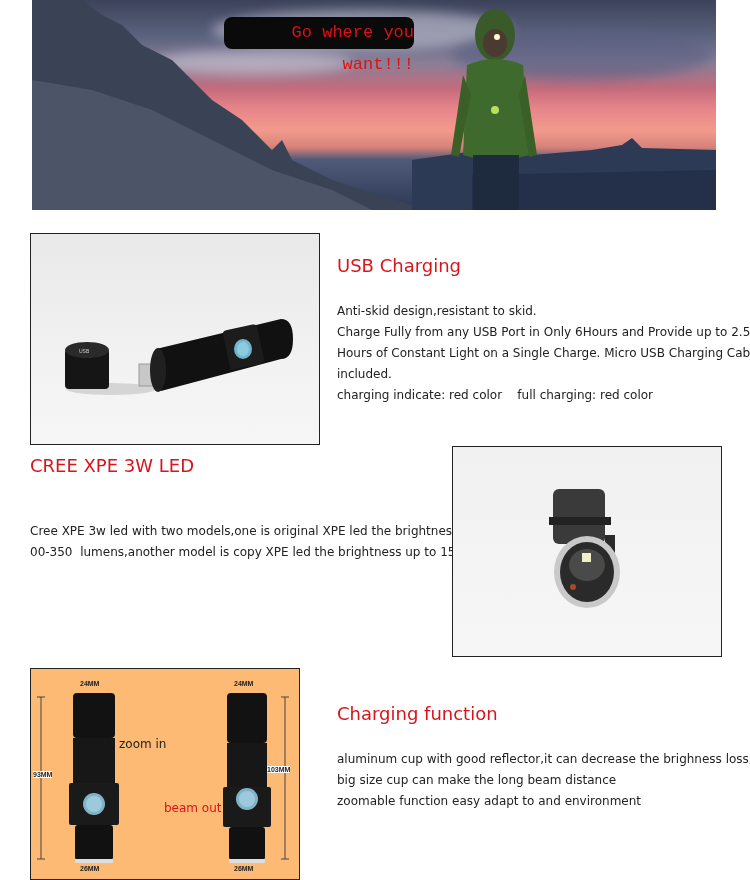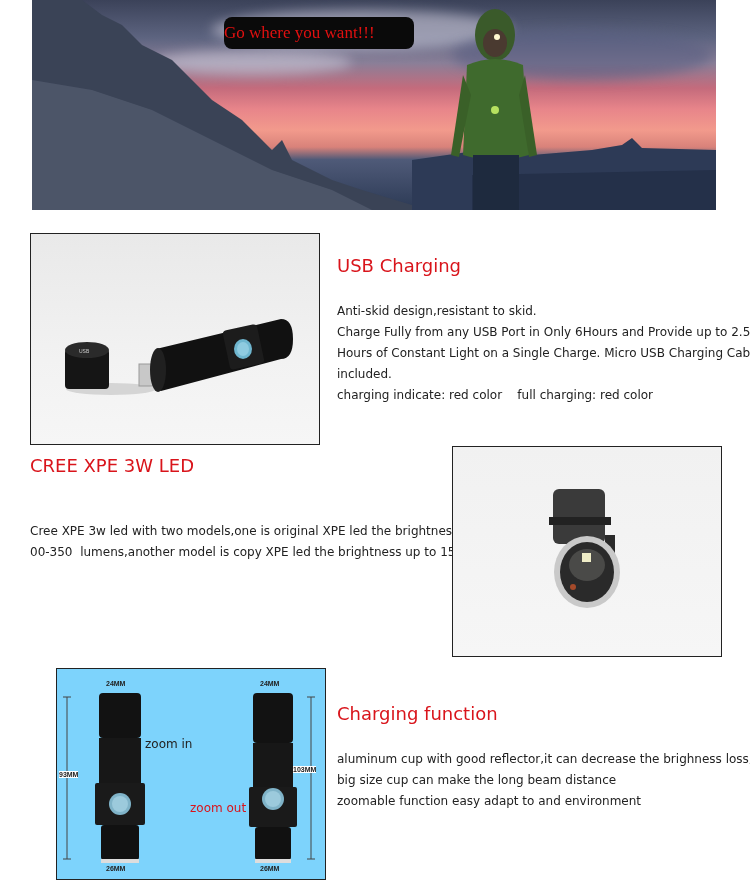--- a/index.html
+++ b/index.html
@@ -4,21 +4,21 @@
 <style>
   html,body{margin:0;padding:0;background:#fff;}
   body{width:750px;height:880px;position:relative;overflow:hidden;font-family:"Liberation Sans",sans-serif;color:#222;}
   .abs{position:absolute;}
   
   .hero{left:32px;top:0;width:684px;height:210px;overflow:hidden;
     background:linear-gradient(180deg,#3b4259 0%,#5d6480 18%,#8a7f98 30%,#c46b7c 42%,#e8858a 52%,#f29a8c 62%,#d9827a 70%,#4f5a78 76%,#2c3a55 100%);}
   .hero .cloud{position:absolute;border-radius:50%;background:rgba(210,205,220,0.55);filter:blur(6px);}
   .hero .mtn{position:absolute;left:0;top:0;width:100%;height:100%;}
   .bubble{left:224px;top:17px;width:190px;height:32px;background:#0a0a0a;border-radius:8px;
-    color:#e01010;font-size:17px;line-height:32px;text-align:left;font-family:Liberation Serif, serif;}
+    color:#e01010;font-size:17px;line-height:32px;text-align:right;font-family:Liberation Mono, monospace;}
   
   .frame{border:1px solid #222;background:#f2f2f2;overflow:hidden;box-sizing:border-box;}
   .heading{color:#d9141b;font-size:18px;font-family:"DejaVu Sans",sans-serif;font-weight:normal;margin:0;}
   .para p{margin:0;font-size:12px;line-height:21px;font-family:"DejaVu Sans",sans-serif;color:#222;white-space:nowrap;}
   .dim{position:absolute;font-size:7px;font-weight:bold;font-family:"Liberation Sans",sans-serif;color:#222;}
   .label-black{font-size:12px;font-family:"DejaVu Sans",sans-serif;color:#222;}
   .label-red{font-size:12px;font-family:"DejaVu Sans",sans-serif;color:#d9141b;}
 </style>
 </head>
 <body>
@@ -90,21 +90,21 @@
     <rect x="96" y="70" width="62" height="8" fill="#222"></rect>
     <rect x="152" y="88" width="10" height="20" fill="#2a2a2a"></rect>
     <ellipse cx="134" cy="125" rx="33" ry="36" fill="#c9c9c9"></ellipse>
     <ellipse cx="134" cy="125" rx="27" ry="30" fill="#2a2a2a"></ellipse>
     <ellipse cx="134" cy="118" rx="18" ry="16" fill="#4a4a48"></ellipse>
     <rect x="129" y="106" width="9" height="9" fill="#f0eec8"></rect>
     <circle cx="120" cy="140" r="3" fill="#a54a2a"></circle>
   </svg>
 </div>
 
-<div class="abs frame" style="left:30px;top:668px;width:270px;height:212px;background:#7dd3fc;margin-left:26px;">
+<div class="abs frame" style="left:30px;top:668px;width:270px;height:212px;background:#fdba74;">
 
   <svg class="abs" style="left:0;top:0;" width="268" height="210" viewBox="0 0 268 210">
 
     <rect x="42" y="24" width="42" height="45" rx="4" fill="#121212"></rect>
     <rect x="42" y="69" width="42" height="55" fill="#171717"></rect>
     <rect x="38" y="114" width="50" height="42" rx="2" fill="#1a1a1a"></rect>
     <circle cx="63" cy="135" r="11" fill="#7fb3c8"></circle>
     <circle cx="63" cy="135" r="8" fill="#9ccadc"></circle>
     <rect x="44" y="156" width="38" height="35" rx="3" fill="#111"></rect>
     <rect x="44" y="190" width="38" height="4" fill="#ddd"></rect>
@@ -123,21 +123,21 @@
     <line x1="250" y1="28" x2="258" y2="28" stroke="#444"></line>
     <line x1="250" y1="190" x2="258" y2="190" stroke="#444"></line>
   </svg>
   <span class="dim" style="left:49px;top:11px;">24MM</span>
   <span class="dim" style="left:2px;top:102px;background:#fff;">93MM</span>
   <span class="dim" style="left:49px;top:196px;">26MM</span>
   <span class="dim" style="left:203px;top:11px;">24MM</span>
   <span class="dim" style="left:236px;top:97px;background:#fff;">103MM</span>
   <span class="dim" style="left:203px;top:196px;">26MM</span>
   <span class="abs label-black" style="left:88px;top:68px;">zoom in</span>
-  <span class="abs label-red" style="left:133px;top:132px;">zoom out</span>
+  <span class="abs label-red" style="left:133px;top:132px;">beam out</span>
 </div>
 
 <div class="abs" style="left:337px;top:703px;">
   <h3 class="heading">Charging function</h3>
 </div>
 <div class="abs para" style="left:337px;top:749px;">
   <p>aluminum cup with good reflector,it can decrease the brighness loss,</p>
   <p>big size cup can make the long beam distance</p>
   <p>zoomable function easy adapt to and environment</p>
 </div>

